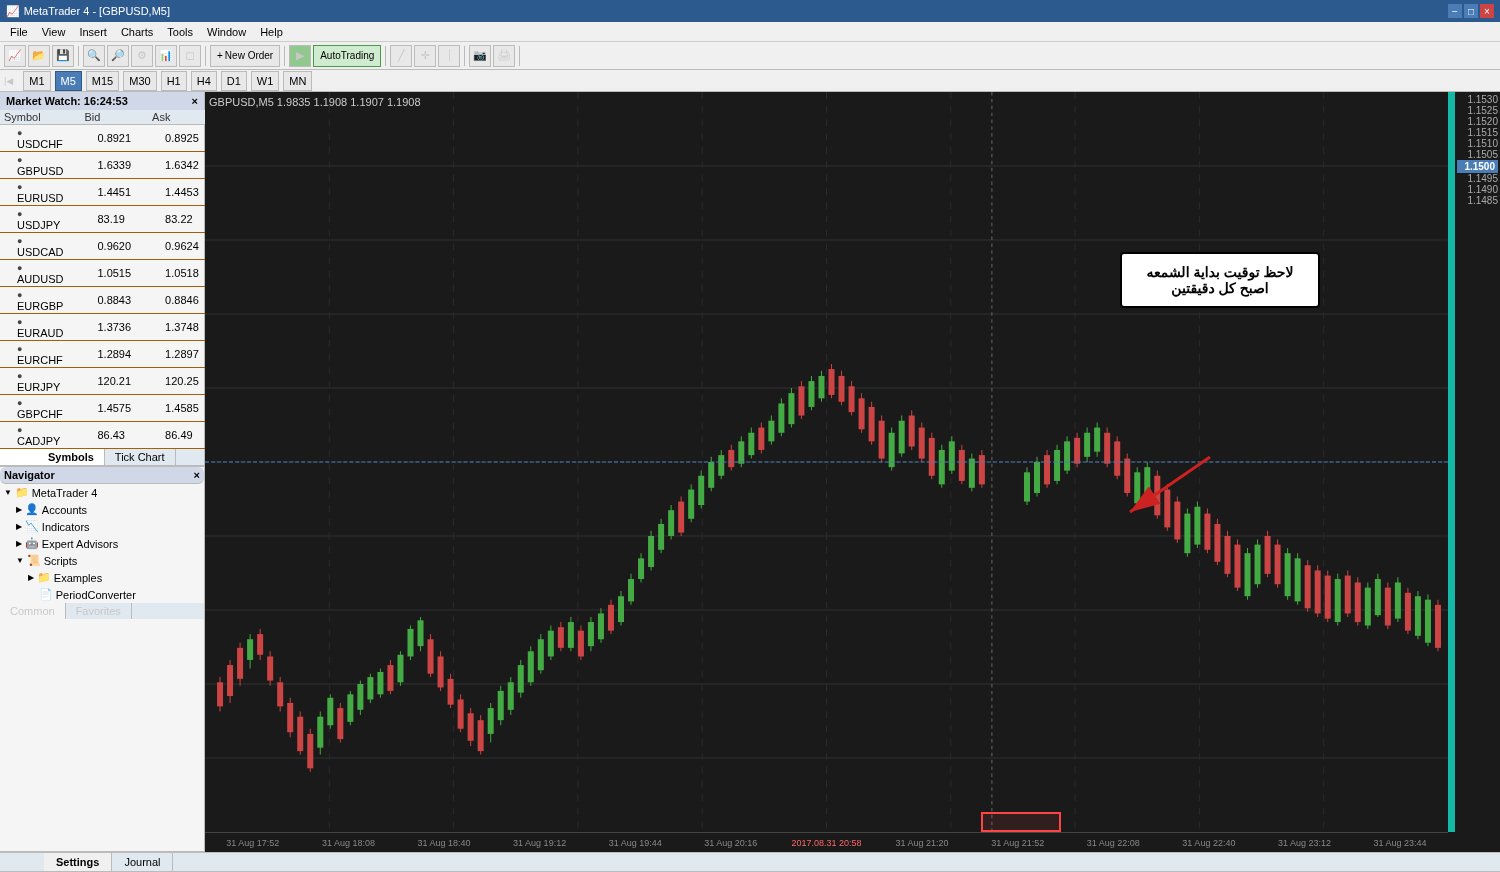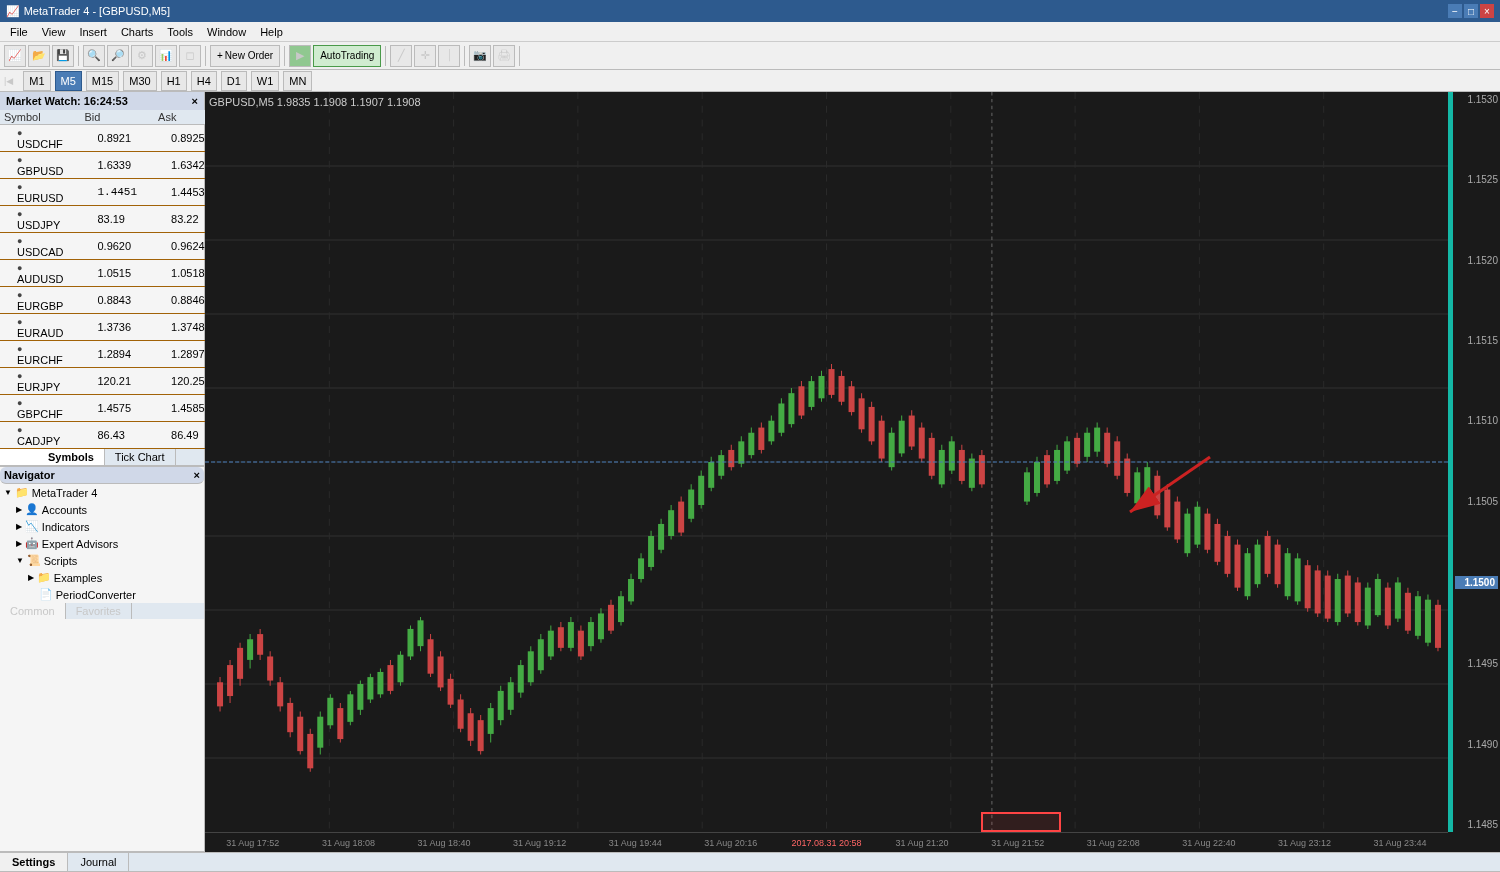--- a/index.html
+++ b/index.html
@@ -52,37 +52,37 @@
     
     #chart-tabs { background: #2a2a2a; display: flex; border-bottom: 1px solid #555; }
     .chart-tab { padding: 3px 12px; font-size: 11px; cursor: pointer; color: #aaa; border-right: 1px solid #555; }
     .chart-tab.active { background: #1a1a1a; color: #fff; }
     
     #chart-canvas { flex: 1; position: relative; background: #1a1a1a; overflow: hidden; }
     
     .chart-info { position: absolute; top: 4px; left: 4px; color: #ccc; font-size: 11px; z-index: 10; }
     
     
-    .price-axis { position: absolute; right: 0; top: 0; bottom: 20px; width: 52px; background: #1a1a1a; border-left: 5px solid #14b8a6; display: flex; flex-direction: column; justify-content: space-between; padding: 2px 2px; }
+    .price-axis { position: absolute; right: 0; top: 0; bottom: 20px; width: 52px; background: #1a1a1a; border-left: 7px solid #14b8a6; display: flex; flex-direction: column; padding: 2px 2px; }
     .price-label { font-size: 10px; color: #aaa; text-align: right; }
     .price-label.current { background: #4a7cb5; color: #fff; padding: 1px 3px; font-weight: bold; }
     
     
     .time-axis { position: absolute; bottom: 0; left: 0; right: 52px; height: 20px; background: #1a1a1a; border-top: 1px solid #444; display: flex; align-items: center; }
     .time-label { font-size: 9px; color: #888; flex: 1; text-align: center; }
     
     
     .annotation-box { position: absolute; background: #fff; border: 2px solid #000; padding: 10px 15px; border-radius: 4px; font-size: 14px; font-weight: bold; color: #000; text-align: center; direction: rtl; z-index: 20; }
     
     
     .highlight-box { position: absolute; border: 2px solid #ff4444; background: rgba(255,68,68,0.1); z-index: 15; }
     
     
     #bottom-panel { background: #f0f0f0; border-top: 1px solid #bbb; height: 240px; display: flex; flex-direction: column; }
-    .bottom-tabs { display: flex; background: #e0e8f0; border-bottom: 1px solid #bbb; }
+    .bottom-tabs { display: flex; background: #e0e8f0; border-bottom: 1px solid #bbb; padding-left: 44px; }
     .bottom-tab { padding: 3px 12px; font-size: 11px; cursor: pointer; border-right: 1px solid #bbb; color: #000; }
     .bottom-tab.active { background: #f0f0f0; font-weight: bold; }
     
     
     #toolbar2 { background: #f0f0f0; border-bottom: 1px solid #bbb; height: 22px; display: flex; align-items: center; padding: 0 4px; gap: 4px; }
     
     
     #candlechart { position: absolute; top: 0; left: 0; width: calc(100% - 52px); height: calc(100% - 20px); }
     
     .nav-panel-header { background: #d0d8e8; padding: 2px 4px; font-weight: bold; font-size: 11px; color: #000; display: flex; justify-content: space-between; border-bottom: 1px solid #bbb; border-radius: 6px; }
@@ -183,21 +183,21 @@
         <td style="color:#000;">0.8921</td>
         <td style="color:#000;">0.8925</td>
       </tr>
             <tr>
         <td><span style="color:#444; font-size:9px;">●</span> GBPUSD</td>
         <td style="color:#000;">1.6339</td>
         <td style="color:#000;">1.6342</td>
       </tr>
             <tr>
         <td><span style="color:#444; font-size:9px;">●</span> EURUSD</td>
-        <td style="color:#000;font-family:Liberation Mono, monospace;">1.4451</td>
+        <td style="color:#000;">1.4451</td>
         <td style="color:#000;">1.4453</td>
       </tr>
             <tr>
         <td><span style="color:#444; font-size:9px;">●</span> USDJPY</td>
         <td style="color:#000;">83.19</td>
         <td style="color:#000;">83.22</td>
       </tr>
             <tr>
         <td><span style="color:#444; font-size:9px;">●</span> USDCAD</td>
         <td style="color:#000;">0.9620</td>
@@ -689,20 +689,24 @@
 
           <line x1="1230" y1="295" x2="1230" y2="325" stroke="#cc4444" stroke-width="1"></line>
           <rect x="1227" y="298" width="6" height="25" fill="#cc4444"></rect>
         </g>
 
         <line x1="785" y1="0" x2="785" y2="430" stroke="#666" stroke-width="1" stroke-dasharray="2,2"></line>
 
         <line x1="0" y1="215" x2="1240" y2="215" stroke="#4a7cb5" stroke-width="1" stroke-dasharray="4,2" opacity="0.7"></line>
       </svg>
 
+      <div class="annotation-box" style="right: 180px; top: 160px; width: 200px;">
+        <div>لاحظ توقيت بداية الشمعه</div>
+        <div>اصبح كل دقيقتين</div>
+      </div>
 
       <svg style="position:absolute; right:270px; top:355px; width:120px; height:80px; z-index:21;">
         <defs>
           <marker id="arrowhead" markerWidth="10" markerHeight="7" refX="10" refY="3.5" orient="auto">
             <polygon points="0 0, 10 3.5, 0 7" fill="#cc2222"></polygon>
           </marker>
         </defs>
         <line x1="100" y1="10" x2="20" y2="65" stroke="#cc2222" stroke-width="3" marker-end="url(#arrowhead)"></line>
       </svg>
 

